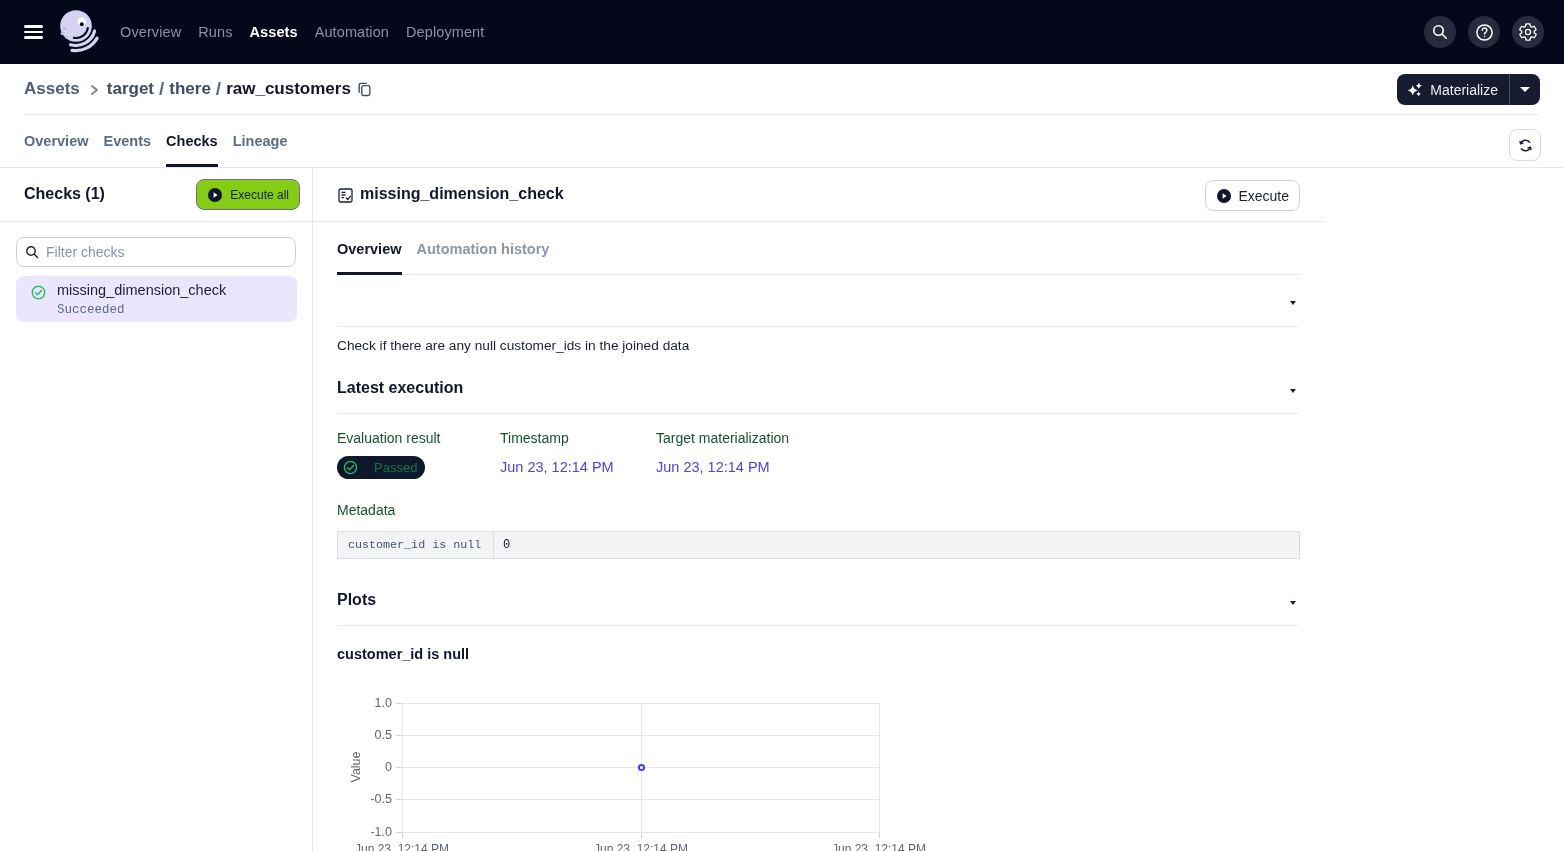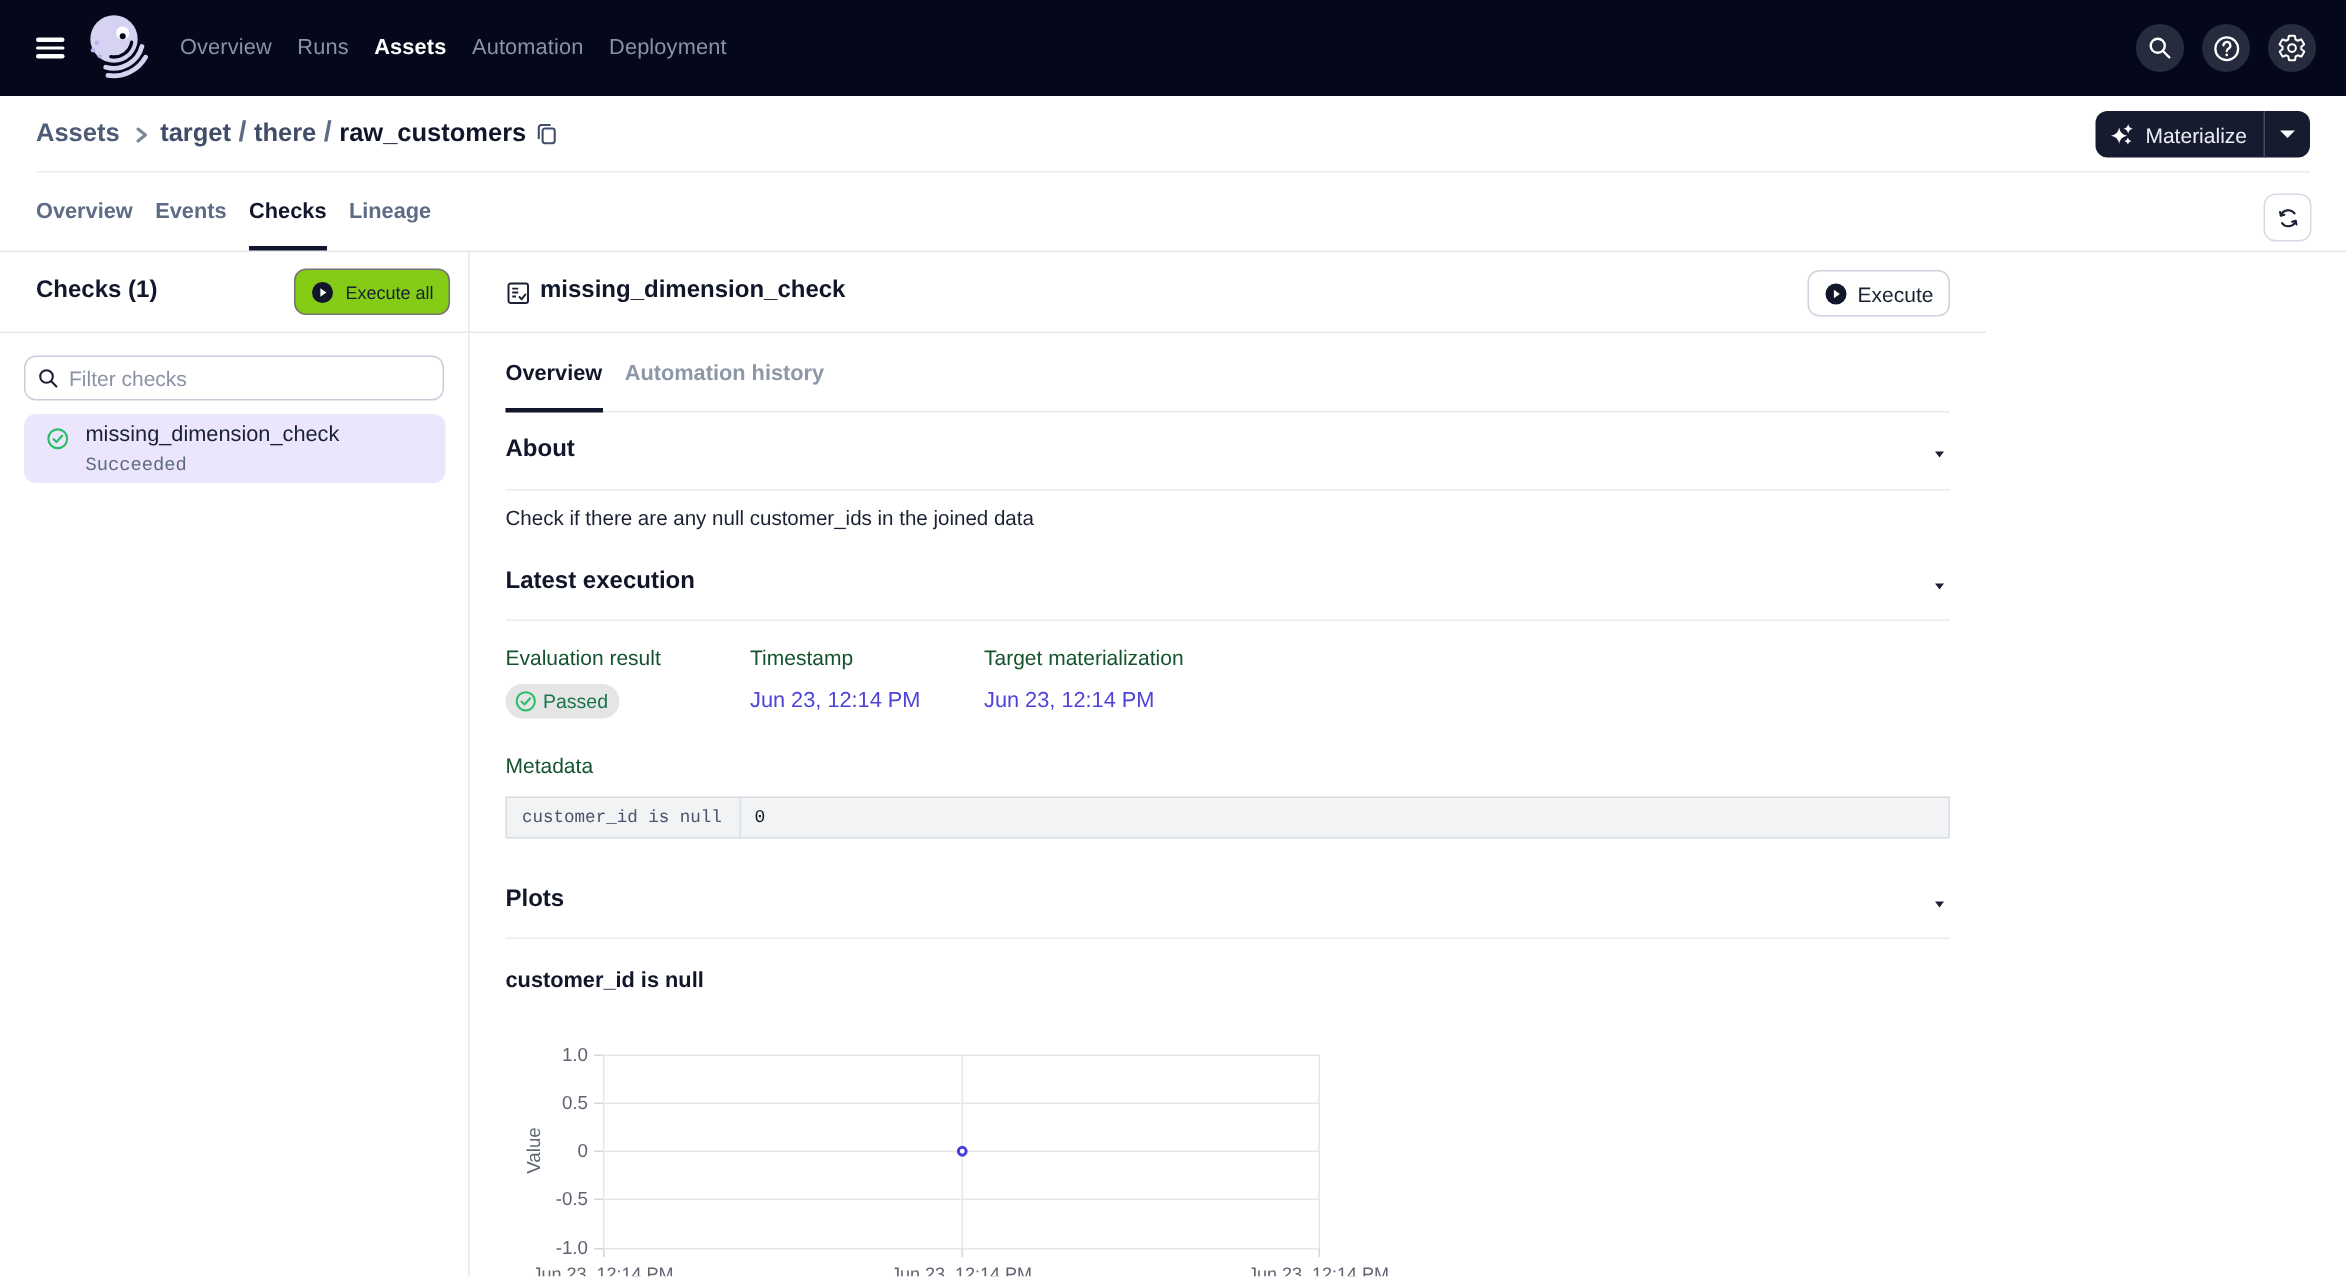--- a/index.html
+++ b/index.html
@@ -78,22 +78,22 @@
 
   .secrow { position:absolute; left:24px; right:24px; height:24px; }
   .secrow h3 { font-size:16px; font-weight:700; color:#11162a; }
   .secrow .caret { position:absolute; right:4px; top:10px; width:0; height:0;
     border-left:3.5px solid transparent; border-right:3.5px solid transparent; border-top:4.5px solid #1a2133; }
   .hrline { position:absolute; left:24px; right:24px; height:1px; background:#e9eaee; }
 
   .abouttext { position:absolute; left:24px; top:170px; font-size:13.7px; color:#1a2133; }
 
   .colhead { position:absolute; font-size:14px; font-weight:400; color:#14532d; }
-  .passed { position:absolute; left:24px; top:288px; height:23px; background:#e5e5e5; border-radius:12px;
-    display:flex; align-items:center; padding:0 8px 0 6px; gap:4px; }
+  .passed { position:absolute; left:24px; top:288px; height:23px; background:#0f172a; border-radius:12px;
+    display:flex; align-items:center; padding:0 8px 0 6px; gap:16px; }
   .passed span { color:#17744b; font-size:13px; }
   .tlink { position:absolute; font-size:14.5px; color:#4e43d8; top:291px; }
 
   .mdtable { position:absolute; left:24px; right:24px; top:363px; height:28px; background:#f2f3f5;
     border:1px solid #d9dde4; display:flex; align-items:center;
     font-family:"Liberation Mono", monospace; font-size:11.7px; }
   .mdtable .k { width:155px; padding-left:10px; color:#49536b; }
   .mdtable .vline { width:1px; height:28px; background:#d9dde4; }
   .mdtable .v { padding-left:9px; color:#15192b; font-size:12px; }
 
@@ -244,21 +244,20 @@
           </svg>
         Execute
       </div>
     </div>
     <div class="mtabs">
       <div class="mtab active">Overview</div>
       <div class="mtab dim">Automation history</div>
     </div>
 
     <div class="secrow" style="top:123px;">
-        <h3>About</h3>
         <div class="caret"></div>
       </div>
     <div class="hrline" style="top:158px;"></div>
     <div class="abouttext">Check if there are any null customer_ids in the joined data</div>
 
     <div class="secrow" style="top:211px;">
         <h3>Latest execution</h3>
         <div class="caret"></div>
       </div>
     <div class="hrline" style="top:245px;"></div>

